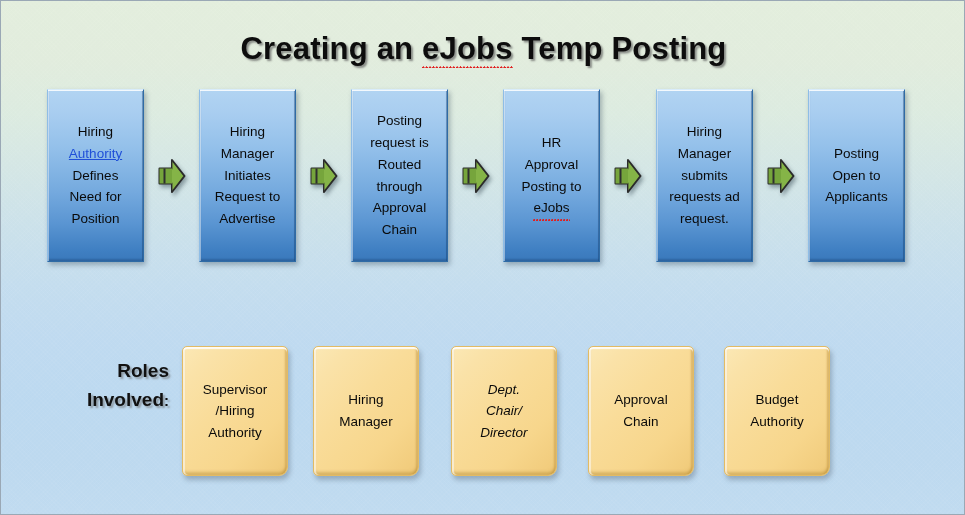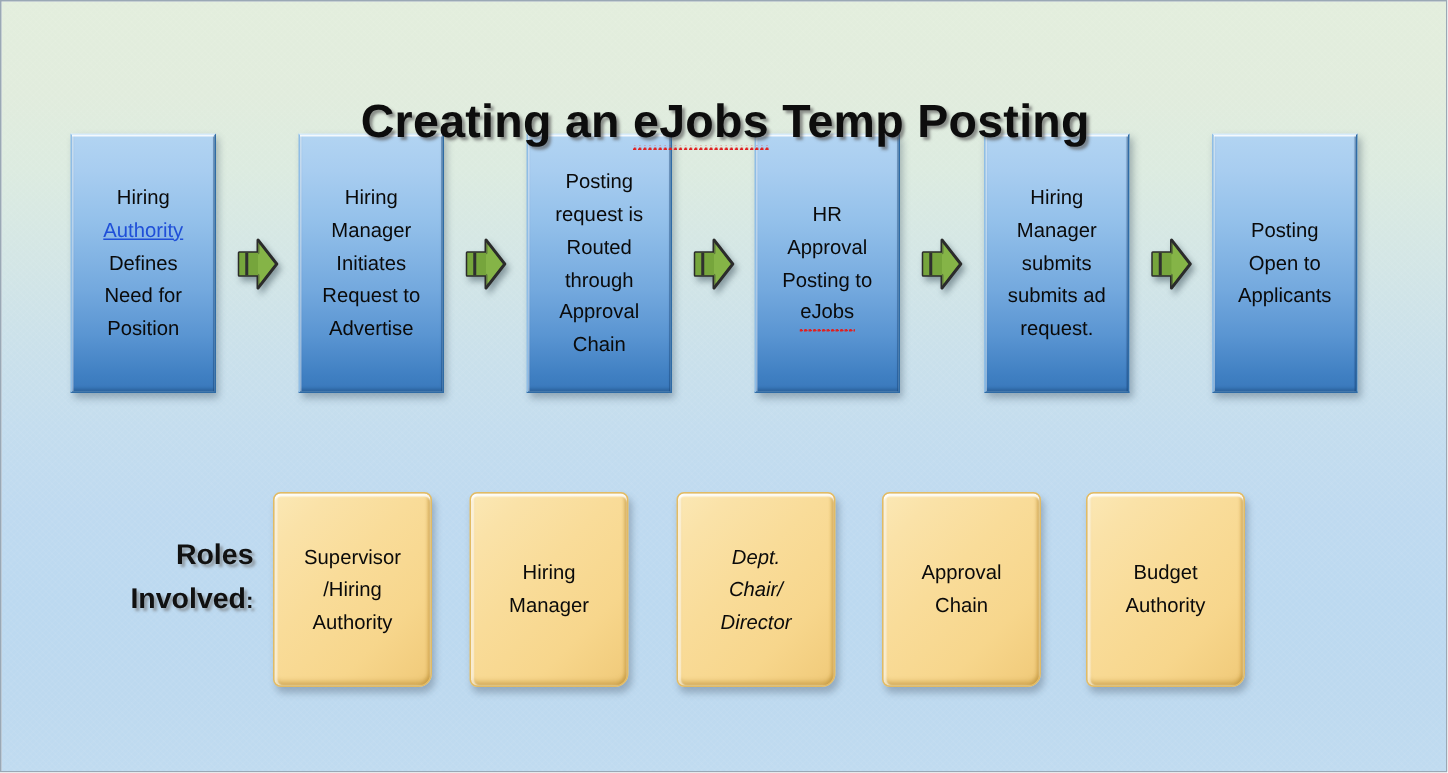--- a/index.html
+++ b/index.html
@@ -44,21 +44,20 @@
     top: 30px;
     width: 965px;
     text-align: center;
     font-size: 31px;
     font-weight: bold;
     color: #0d0d0d;
     letter-spacing: 0.2px;
     text-shadow: 2px 2px 2px rgba(90,90,90,0.65);
     z-index: 5;
     white-space: nowrap;
-    margin-top: 32px;
   }
   .title .spell {
     position: relative;
     display: inline-block;
   }
   .title .spell::after {
     content: "";
     position: absolute;
     left: 0;
     right: 0;
@@ -156,21 +155,21 @@
     line-height: 1.55;
     text-shadow: 2px 2px 2px rgba(110,110,110,0.6);
     z-index: 4;
   }
   .roles-label .colon { font-size: 15px; }
 
   
   .roles-row {
     position: absolute;
     left: 0;
-    top: 327px;
+    top: 345px;
     width: 885px;
     height: 135px;
     z-index: 4;
   }
   .rbox {
     position: absolute;
     top: 0;
     width: 106px;
     height: 130px;
     box-sizing: border-box;
@@ -284,21 +283,21 @@
         <line x1="6.5" y1="11.5" x2="6.5" y2="26.5" stroke="#2f2f2f" stroke-width="2"></line>
         <path d="M14 4.5 L25 19 L14 33.5 Z" fill="#8ab94d" opacity="0.55"></path>
       </svg>
     </div>
 
     <div class="pbox" style="left:655px;">
       <div class="ptext">
         <span>Hiring</span><br>
         <span>Manager</span><br>
         <span>submits</span><br>
-        <span>submits ad</span><br>
+        <span>requests ad</span><br>
         <span>request.</span>
       </div>
     </div>
 
     <div class="arrow" style="left:766px;">
       <svg viewBox="0 0 28 38" xmlns="http://www.w3.org/2000/svg">
         <path d="M1.5 11.5 L14 11.5 L14 3 L26.5 19 L14 35 L14 26.5 L1.5 26.5 Z" fill="#7fae42" stroke="#2b2b2b" stroke-width="2" stroke-linejoin="round"></path>
         <path d="M1.5 11.5 L14 11.5 L14 26.5 L1.5 26.5 Z" fill="#76a53c"></path>
         <line x1="6.5" y1="11.5" x2="6.5" y2="26.5" stroke="#2f2f2f" stroke-width="2"></line>
         <path d="M14 4.5 L25 19 L14 33.5 Z" fill="#8ab94d" opacity="0.55"></path>

